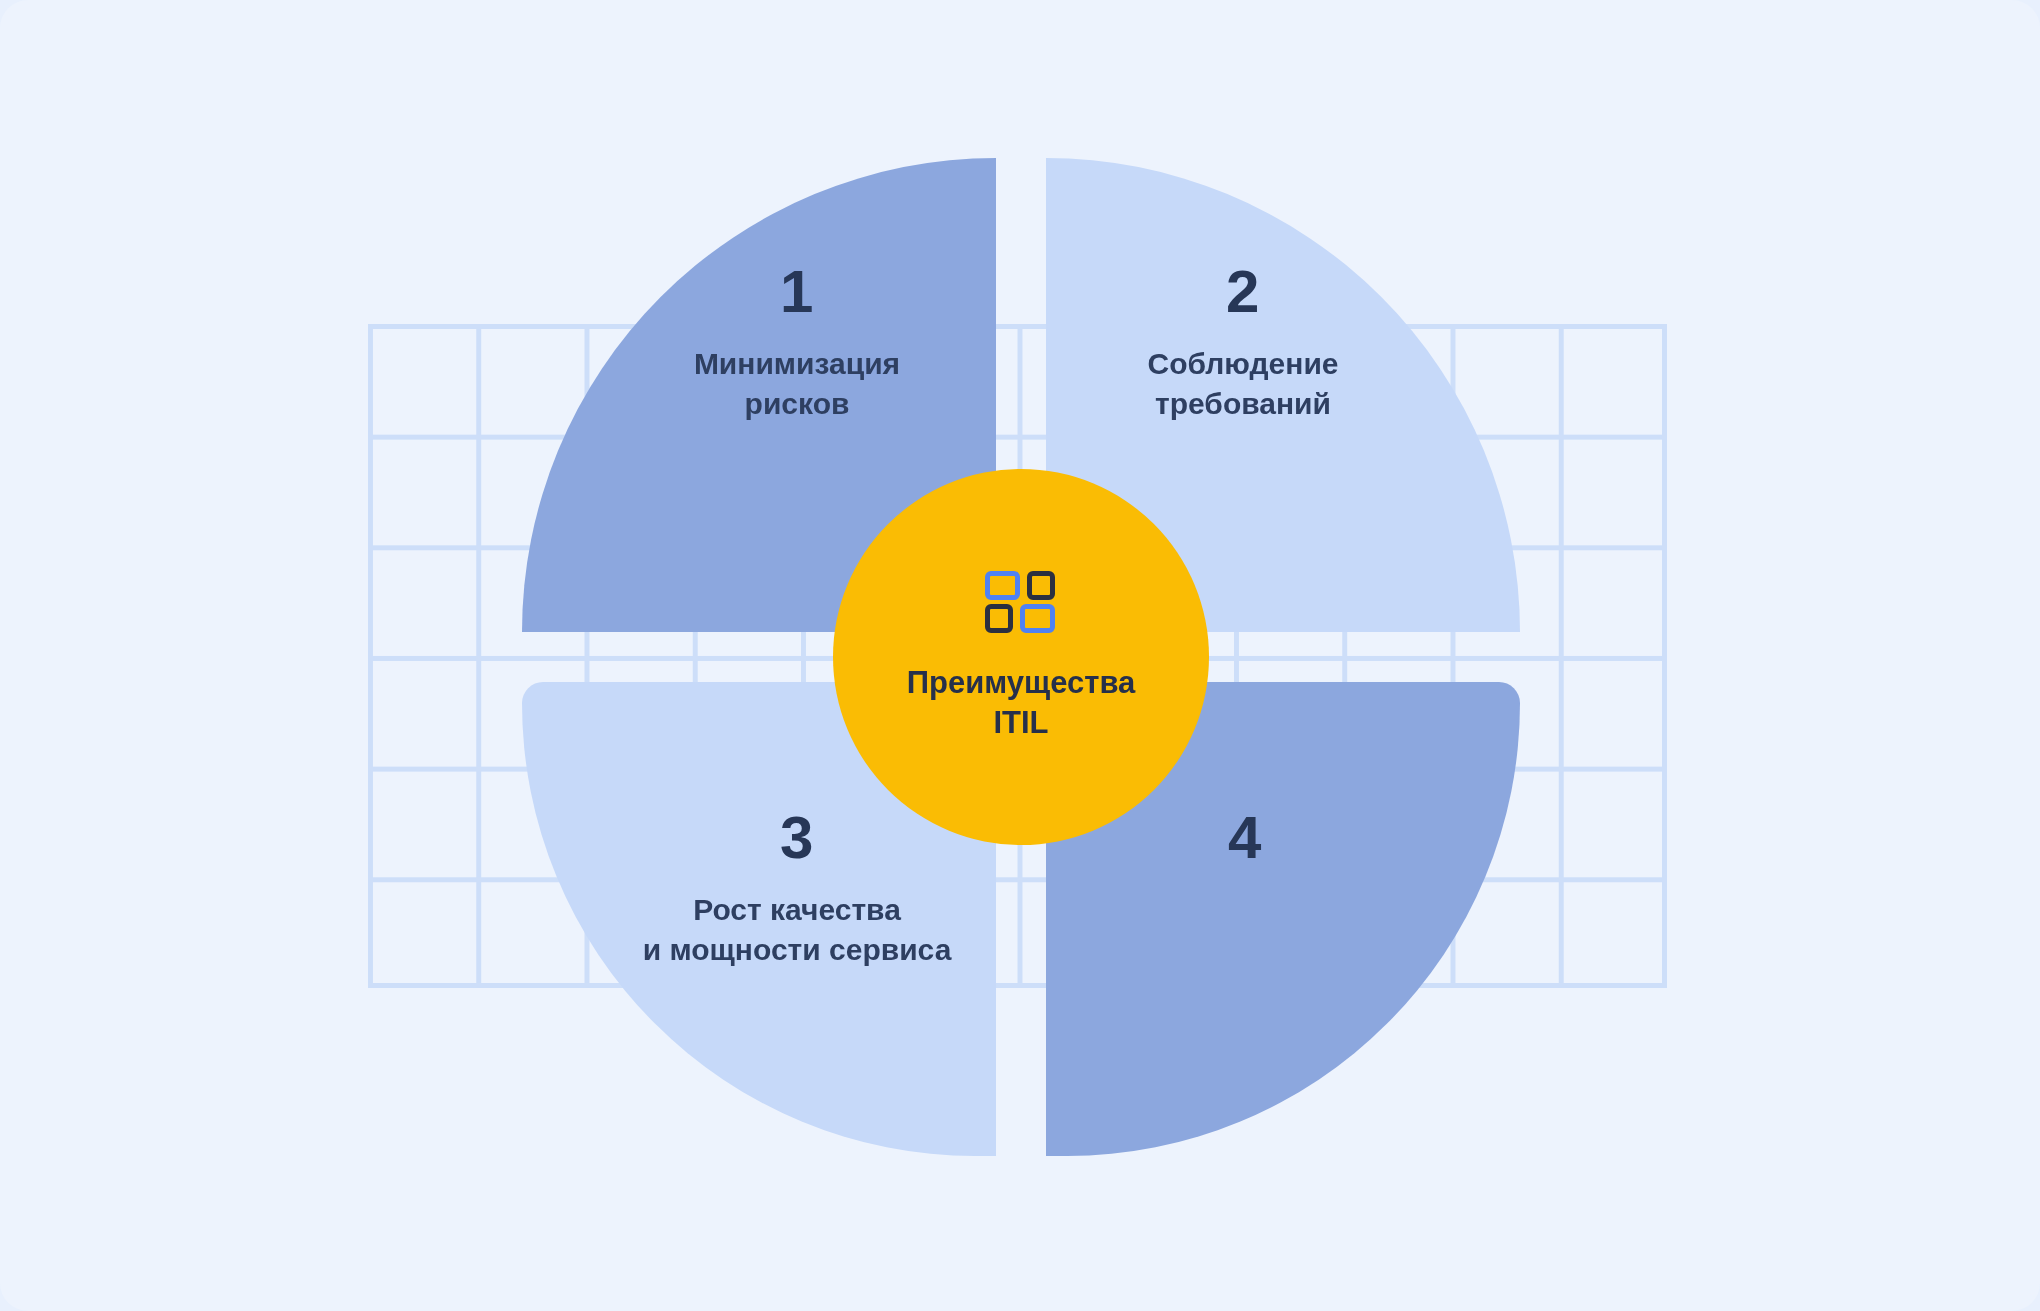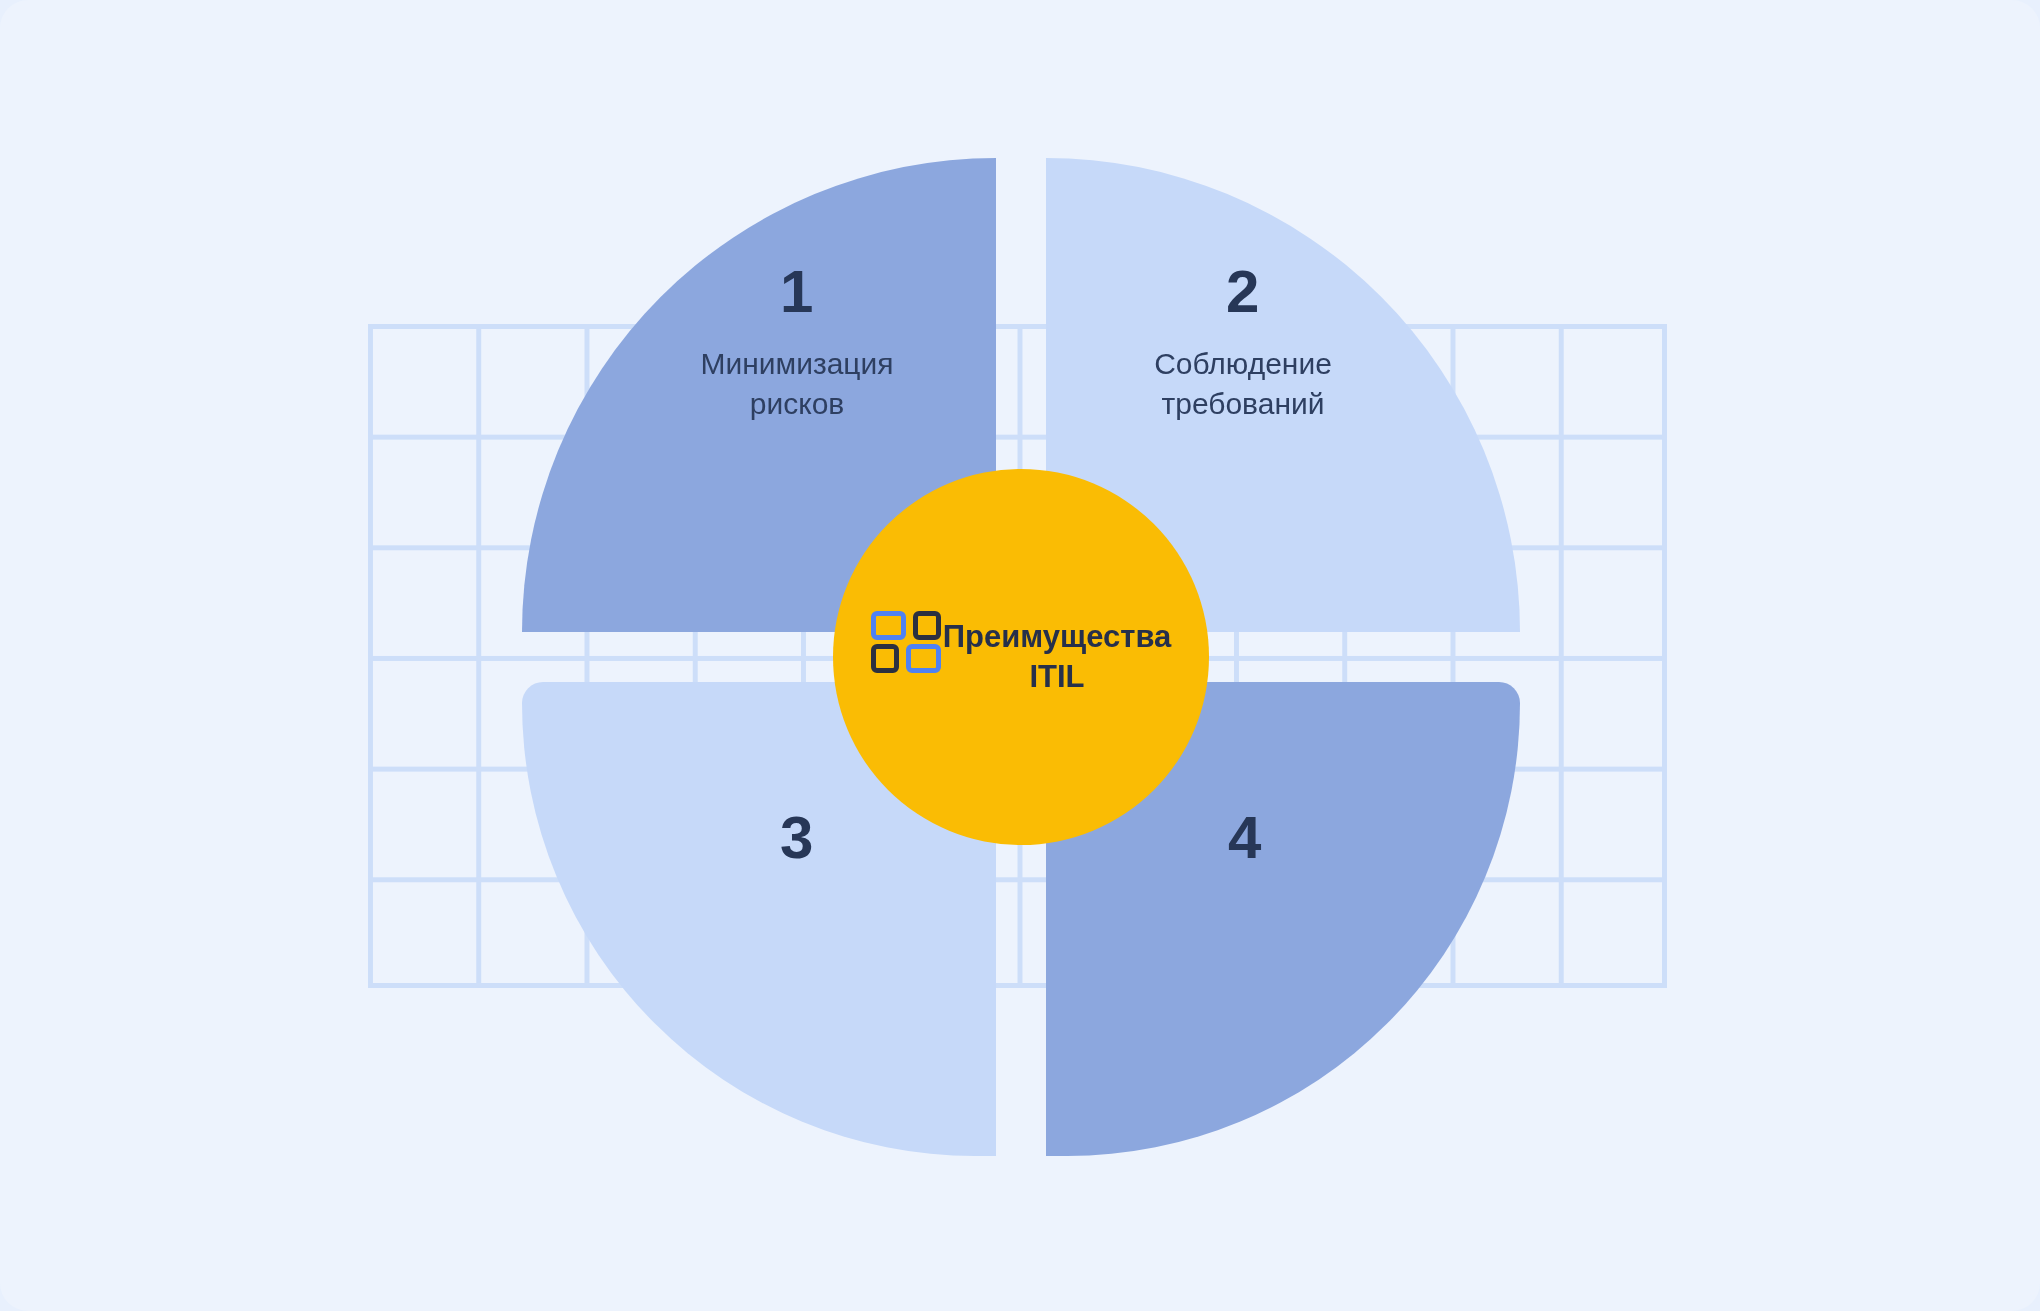--- a/index.html
+++ b/index.html
@@ -74,42 +74,42 @@
     font-size:60px;font-weight:700;line-height:1;
     letter-spacing:.5px;
     color:#273757;
   }
   .qlabel{
     margin-top:22px;
     font-size:30px;line-height:1.33;
     text-align:center;
     color:#2e3f61;
     white-space:pre-line;
-    font-weight:400;
+    font-weight:700;
   }
   .q1 .qlabel,.q2 .qlabel{padding:0 46px;}
   .q3 .qlabel,.q4 .qlabel{padding:0 22px;}
   .q1 .qnum,.q2 .qnum{margin-right:0;}
   
   .q1 .inner,.q2 .inner,.q3 .inner,.q4 .inner{
     display:flex;flex-direction:column;align-items:center;
   }
   .q1 .inner{transform:translate(38px,0);}
   .q2 .inner{transform:translate(-40px,0);}
   .q3 .inner{transform:translate(38px,26px);}
   .q4 .inner{transform:translate(-38px,26px);}
 
   
   #hub{
     position:absolute;
     left:833px;top:469px;
     width:376px;height:376px;
     border-radius:50%;
     background:#fabc04;
-    display:flex;
+    display:flex;flex-direction:column;
     align-items:center;justify-content:center;
   }
   #hub-icon{margin-bottom:26px;}
   #hub-title{
     font-size:31px;font-weight:700;line-height:1.3;
     text-align:center;color:#26304b;
     white-space:pre-line;
   }
 </style>
 </head>
@@ -133,20 +133,22 @@
       <div class="inner">
         <div class="qnum">2</div>
         <div class="qlabel">Соблюдение
 требований</div>
       </div>
     </div>
 
     <div class="quad q3">
       <div class="inner">
         <div class="qnum">3</div>
+        <div class="qlabel">Рост качества
+и мощности сервиса</div>
       </div>
     </div>
 
     <div class="quad q4">
       <div class="inner">
         <div class="qnum">4</div>
       </div>
     </div>
 
   </div>

